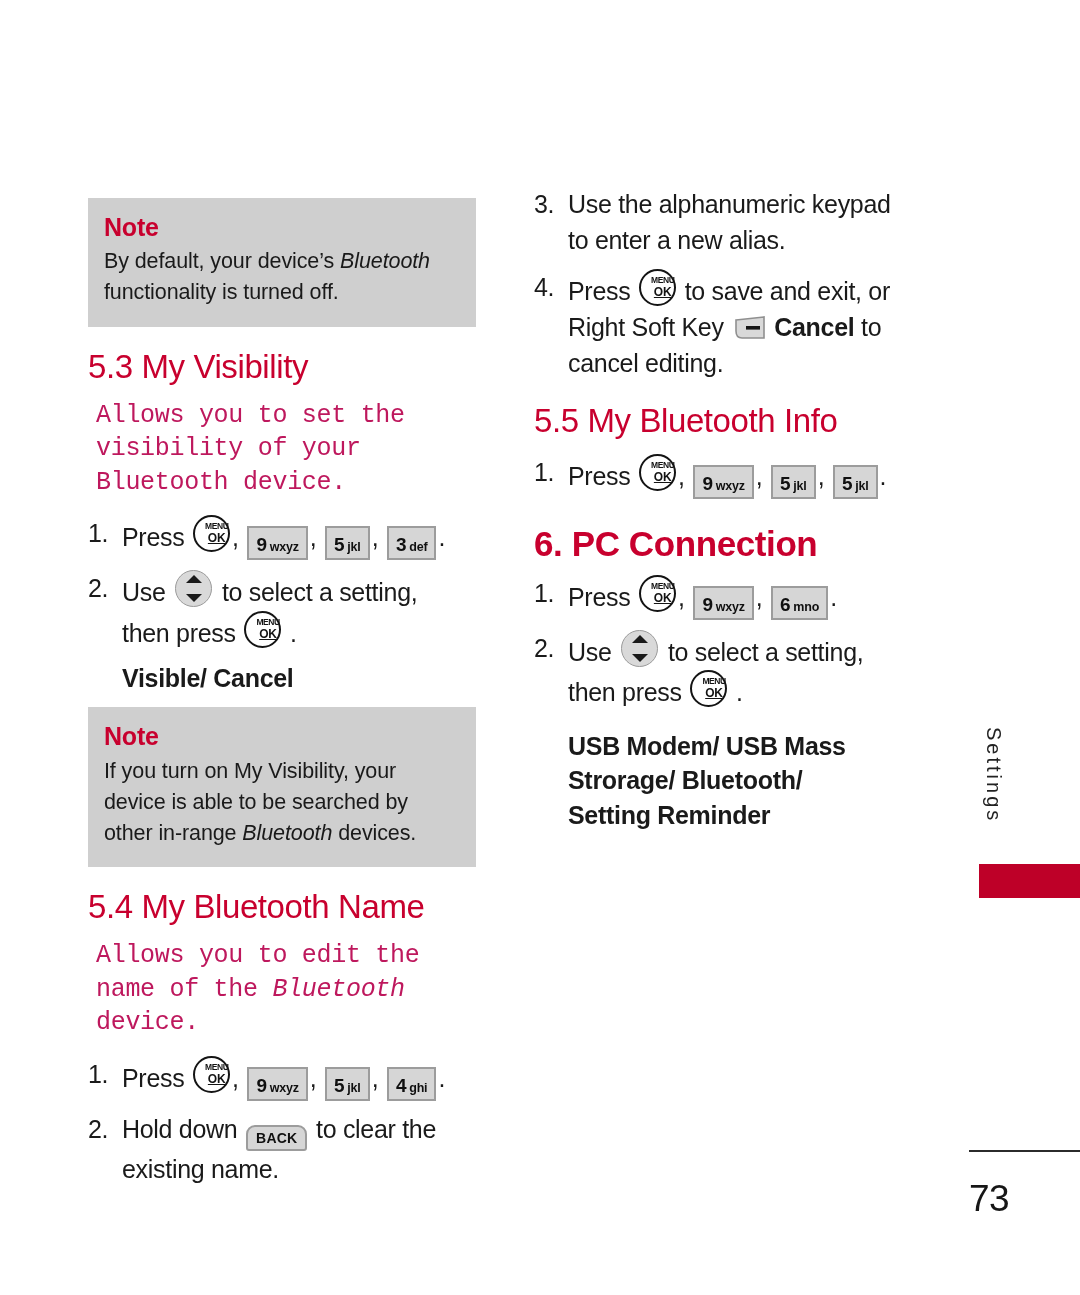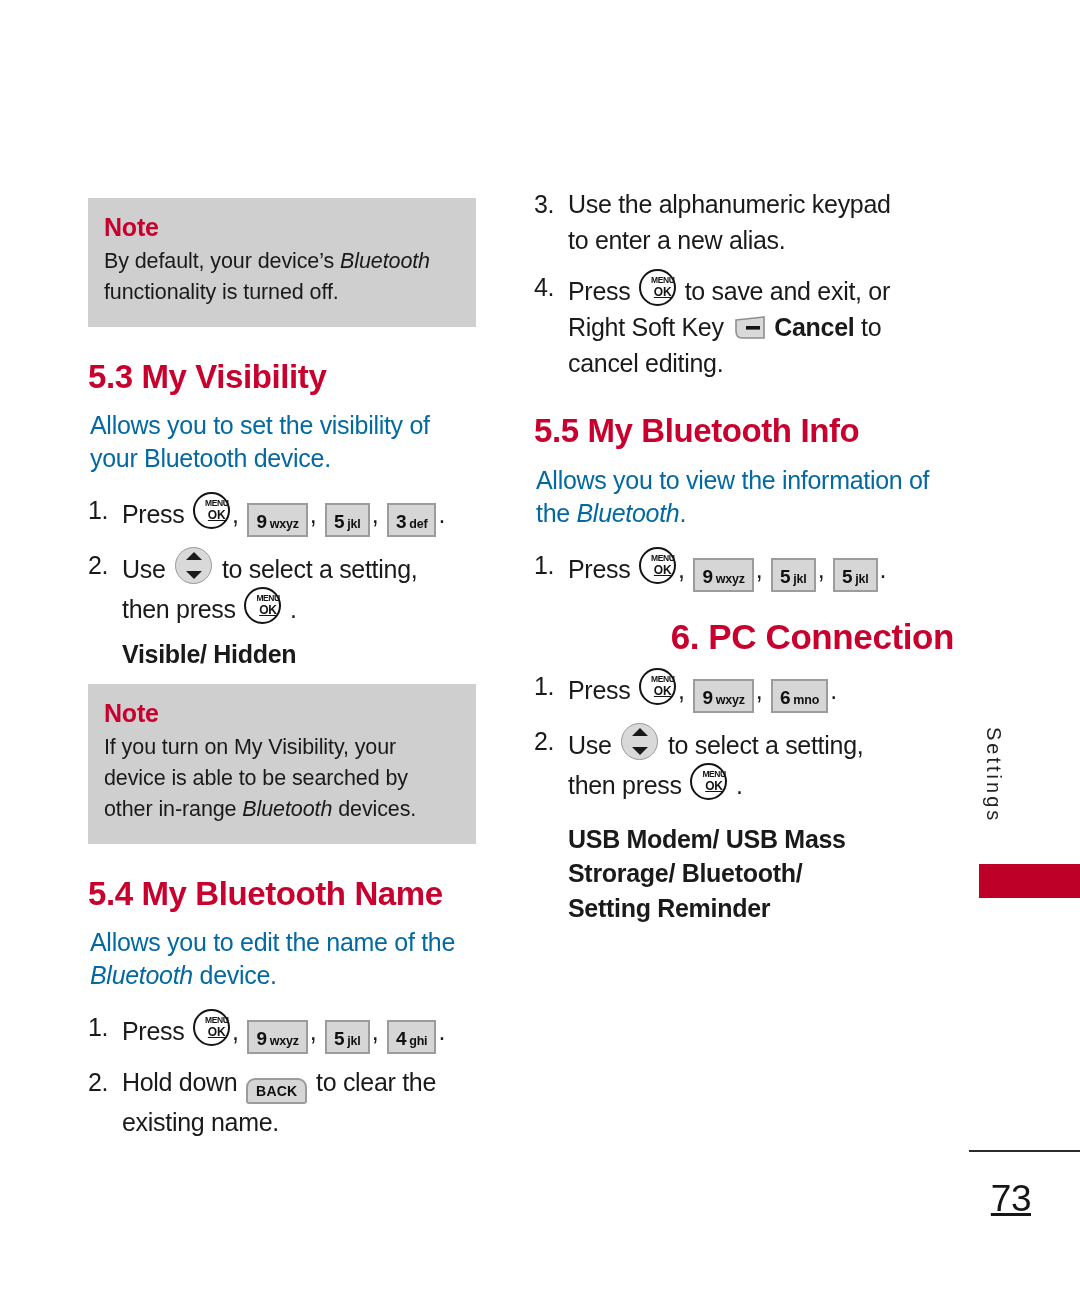--- a/index.html
+++ b/index.html
@@ -27,29 +27,29 @@
     line-height:1.05;margin:0 0 6px 0;letter-spacing:-0.2px;
   }
   .note-body{
     font-size:21.5px;line-height:1.45;color:#1a1a1a;
     letter-spacing:-0.1px;
   }
   .note-body i{font-style:italic;}
 
   
   h2.sec{
-    color:#c8002e;font-size:33px;font-weight:bold;
-    margin:32px 0 14px 0;line-height:1.1;letter-spacing:-0.4px;
-  }
-  h2.sec.big{font-weight:bold;font-size:35px;margin:26px 0 12px 0;text-align:right;}
+    color:#c8002e;font-size:33px;font-weight:normal;
+    margin:22px 0 14px 0;line-height:1.1;letter-spacing:-0.4px;
+  }
+  h2.sec.big{font-weight:bold;font-size:35px;margin:26px 0 12px 0;}
 
   
   p.body{
-    font-size:25px;line-height:1.34;margin:0 0 16px 2px;
-    letter-spacing:-0.3px;color:#0369a1;
+    font-size:25px;line-height:1.34;margin:0 0 16px 8px;
+    letter-spacing:-0.3px;color:#be185d;font-family:Liberation Mono, monospace;
   }
   p.body i{font-style:italic;}
 
   
   .step{
     display:flex;font-size:25px;line-height:1.45;
     margin:0 0 10px 0;letter-spacing:-0.3px;
   }
   .step .num{flex:0 0 auto;width:34px;}
   .step .txt{flex:1 1 auto;}
@@ -129,23 +129,22 @@
     background:#be0028;
   }
 
   
   .footrule{
     position:absolute;left:969px;top:1150px;width:111px;height:2px;
     background:#2b2b2b;
   }
   .pagenum{
     position:absolute;left:969px;top:1178px;width:62px;
-    text-align:right;font-size:37px;color:#161616;
+    text-align:left;font-size:37px;color:#161616;
     letter-spacing:-0.5px;
-    text-decoration:underline;
   }
 </style>
 </head>
 <body>
 
 <div class="page">
 
   <div class="col col-left">
 
     <div class="note">
@@ -171,21 +170,21 @@
       <span class="txt"><span>Use</span>
         <span class="key k-nav"><span class="ar up"></span><span class="ar dn"></span></span>
         <span>to select a setting,</span>
         <span class="cont"><span>then press</span>
           <span class="key k-menu"><span class="l1">MENU</span><span class="l2">OK</span></span>
           <span>.</span>
         </span>
       </span>
     </div>
 
-    <div class="opts">Visible/ Hidden</div>
+    <div class="opts">Visible/ Cancel</div>
 
     <div class="note">
       <div class="note-title">Note</div>
       <div class="note-body"><span>If you turn on My Visibility, your device is able to be searched by other in-range </span><i>Bluetooth</i><span> devices.</span></div>
     </div>
 
     <h2 class="sec">5.4 My Bluetooth Name</h2>
     <p class="body"><span>Allows you to edit the name of the </span><i>Bluetooth</i><span> device.</span></p>
 
     <div class="step">
@@ -230,21 +229,20 @@
               <rect x="12" y="11" width="14" height="3.6" fill="#151515"></rect>
             </svg>
           </span><b>Cancel</b>
           <span>to</span>
           <span class="cont">cancel editing.</span>
         </span>
       </span>
     </div>
 
     <h2 class="sec">5.5 My Bluetooth Info</h2>
-    <p class="body"><span>Allows you to view the information of the </span><i>Bluetooth</i><span>.</span></p>
 
     <div class="step">
       <span class="num">1.</span>
       <span class="txt"><span>Press</span>
         <span class="key k-menu"><span class="l1">MENU</span><span class="l2">OK</span></span><span>,</span>
         <span class="key k-num"><span class="d">9</span><span class="a">wxyz</span></span><span>,</span>
         <span class="key k-num"><span class="d">5</span><span class="a">jkl</span></span><span>,</span>
         <span class="key k-num"><span class="d">5</span><span class="a">jkl</span></span><span>.</span>
       </span>
     </div>

